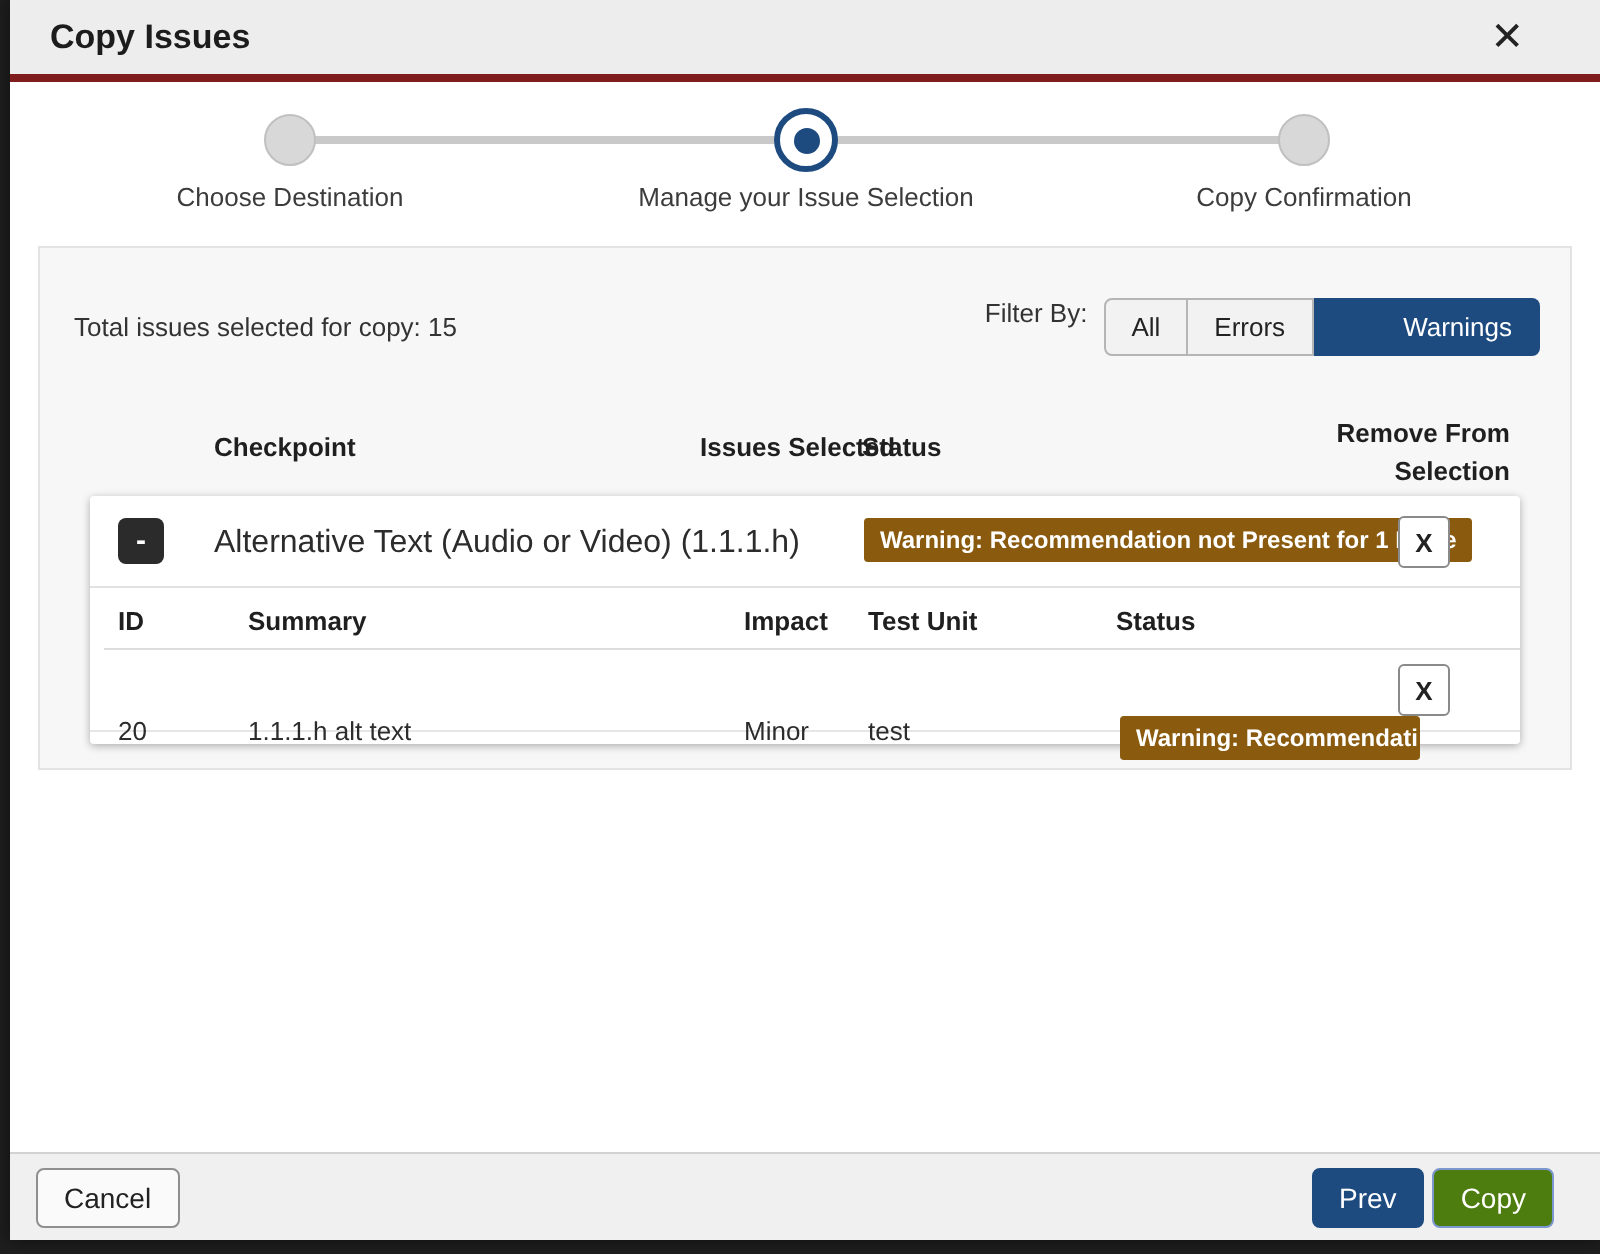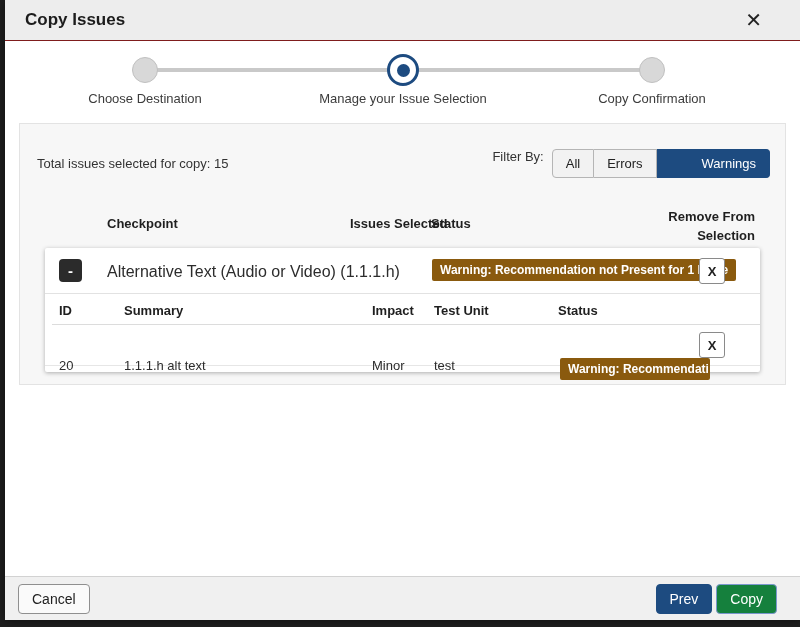--- a/index.html
+++ b/index.html
@@ -14,21 +14,21 @@
   .modal {
     position: absolute; left: 5px; top: 0; right: 0; bottom: 7px;
     background: #fff;
     display: flex; flex-direction: column;
     box-shadow: 0 0 8px rgba(0,0,0,.5);
   }
   
   .modal-header {
     height: 41px; flex: 0 0 41px;
     background: #ededed;
-    border-bottom: 1px solid #7f1d1d;
+    border-bottom: 4px solid #7f1d1d;
     display: flex; align-items: center; justify-content: space-between;
     padding: 0 20px;
   }
   .modal-title { font-size: 17px; font-weight: bold; color: #1c1c1c; }
   .close-btn {
     background: none; border: none; font-size: 20px; line-height: 1;
     color: #222; cursor: pointer; padding: 2px 6px; margin-right: 12px;
   }
   
   .stepper { position: relative; height: 82px; flex: 0 0 82px; }
@@ -128,21 +128,21 @@
     display: flex; align-items: center; justify-content: space-between;
     padding: 0 23px 0 13px;
   }
   .btn {
     font-family: inherit; font-size: 14px; padding: 6px 13px;
     border-radius: 4px; cursor: pointer;
   }
   .btn-cancel { background: #fafafa; border: 1px solid #8f8f8f; color: #222; }
   .footer-right { display: flex; gap: 4px; }
   .btn-prev { background: #1d4b80; border: 1px solid #1d4b80; color: #fff; }
-  .btn-copy { background: #15803d; border: 1px solid #7b97ce; color: #fff; }
+  .btn-copy { background: #4d7c0f; border: 1px solid #7b97ce; color: #fff; }
 </style>
 </head>
 <body>
 
 <div class="modal">
 
   <div class="modal-header">
     <div class="modal-title">Copy Issues</div>
     <button class="close-btn">✕</button>
   </div>

